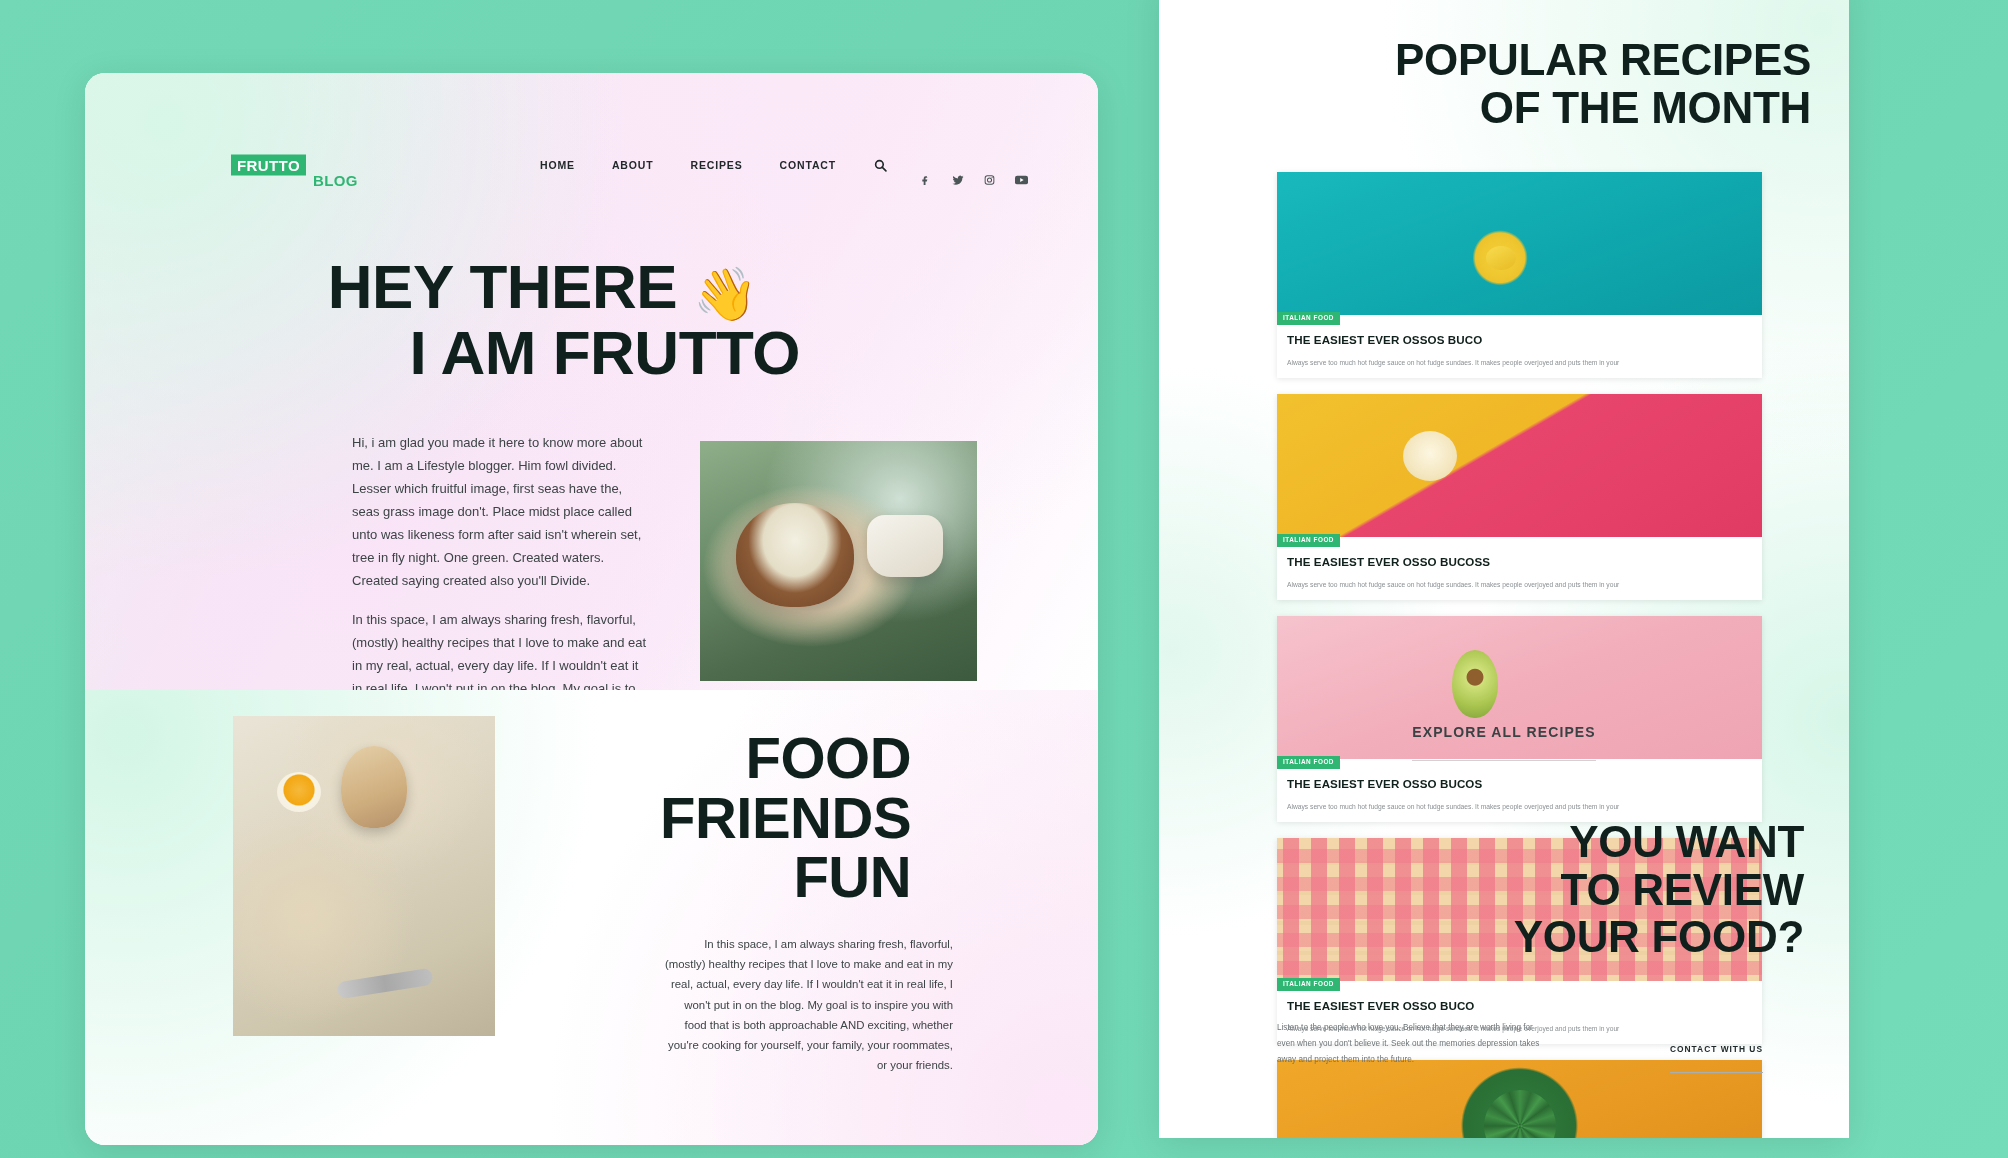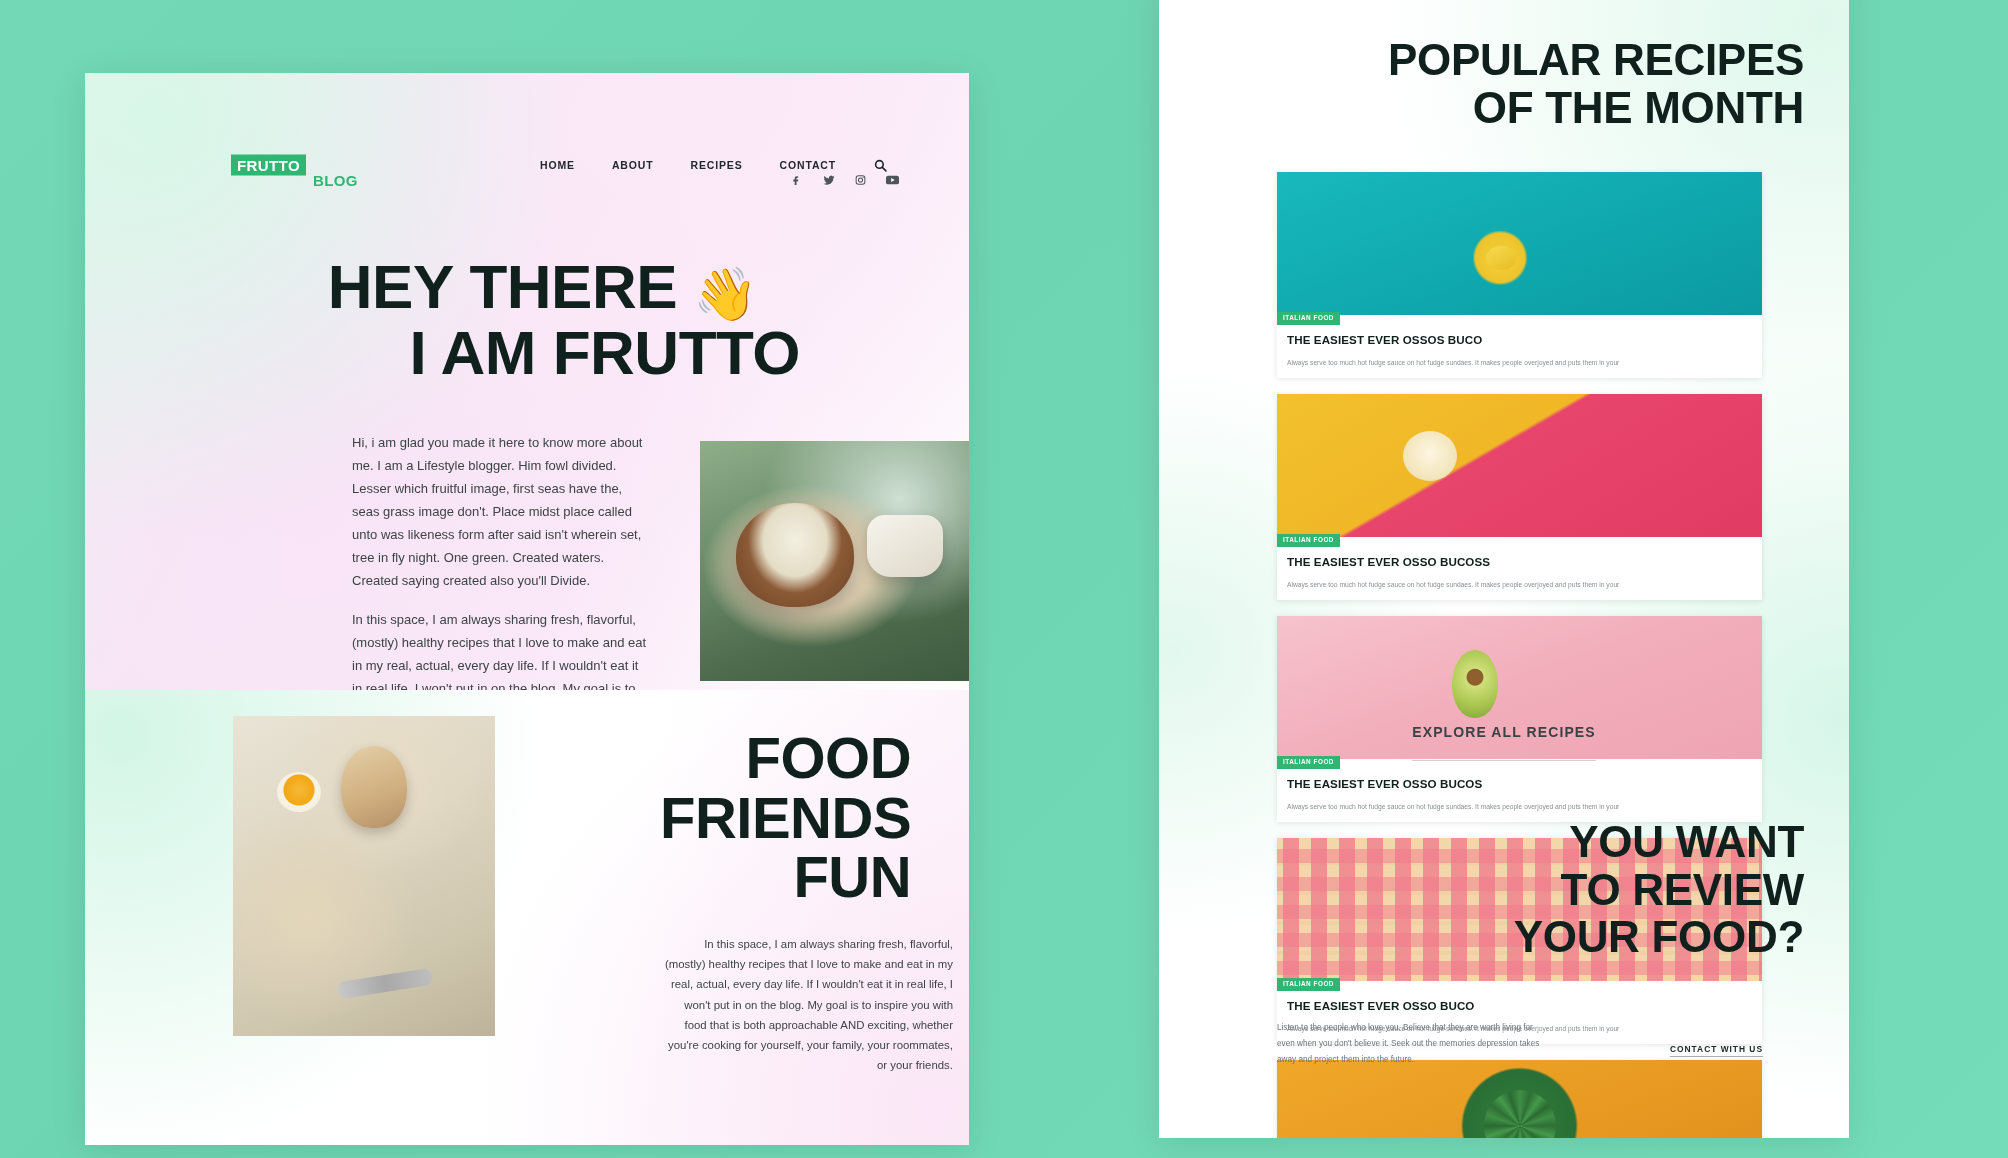--- a/index.html
+++ b/index.html
@@ -15,22 +15,23 @@
   }
 
   
   .page {
     position: absolute;
     background: #ffffff;
     overflow: hidden;
   }
   #page-left {
     left: 85px; top: 73px;
-    width: 884px; height: 1072px;
+    width: 1013px; height: 1072px;
     box-shadow: 0 6px 34px rgba(0,0,0,.10);
+    border-radius: 20px;
   }
   #page-right {
     left: 1159px; top: -22px;
     width: 690px; height: 1160px;
     box-shadow: 0 6px 34px rgba(0,0,0,.10);
   }
 
   
   .hero {
     position: relative;
@@ -198,21 +199,21 @@
   .rp {
     position: relative;
     width: 100%; height: 100%;
     background:
       radial-gradient(circle at 96% 4%, #dff8ec 0%, rgba(223,248,236,0) 34%),
       radial-gradient(circle at 2% 58%, #e2f8ee 0%, rgba(226,248,238,0) 30%),
       radial-gradient(circle at 99% 64%, #d6f6e8 0%, rgba(214,246,232,0) 38%),
       #ffffff;
   }
   .rp-title {
-    position: absolute; left: 0; top: 58px;
+    position: absolute; left: 7px; top: 58px;
     width: 645px;
     text-align: right;
     color: #10201c;
     font-weight: 800;
     font-size: 44px;
     line-height: 1.08;
     letter-spacing: -0.3px;
   }
 
   .cards {
@@ -317,21 +318,21 @@
   .contact-btn {
     position: absolute; right: 86px; top: 1060px;
   }
   .contact-btn a {
     color: #20282a;
     font-size: 8.4px;
     font-weight: 700;
     letter-spacing: 1px;
     text-decoration: none;
     border-bottom: 1.4px solid #a9afb0;
-    padding-bottom: 2px;
+    padding-bottom: 18px;
   }
   svg { display: block; }
 </style>
 </head>
 <body>
 
 <div class="page" id="page-left">
 
   <section class="hero">
 

